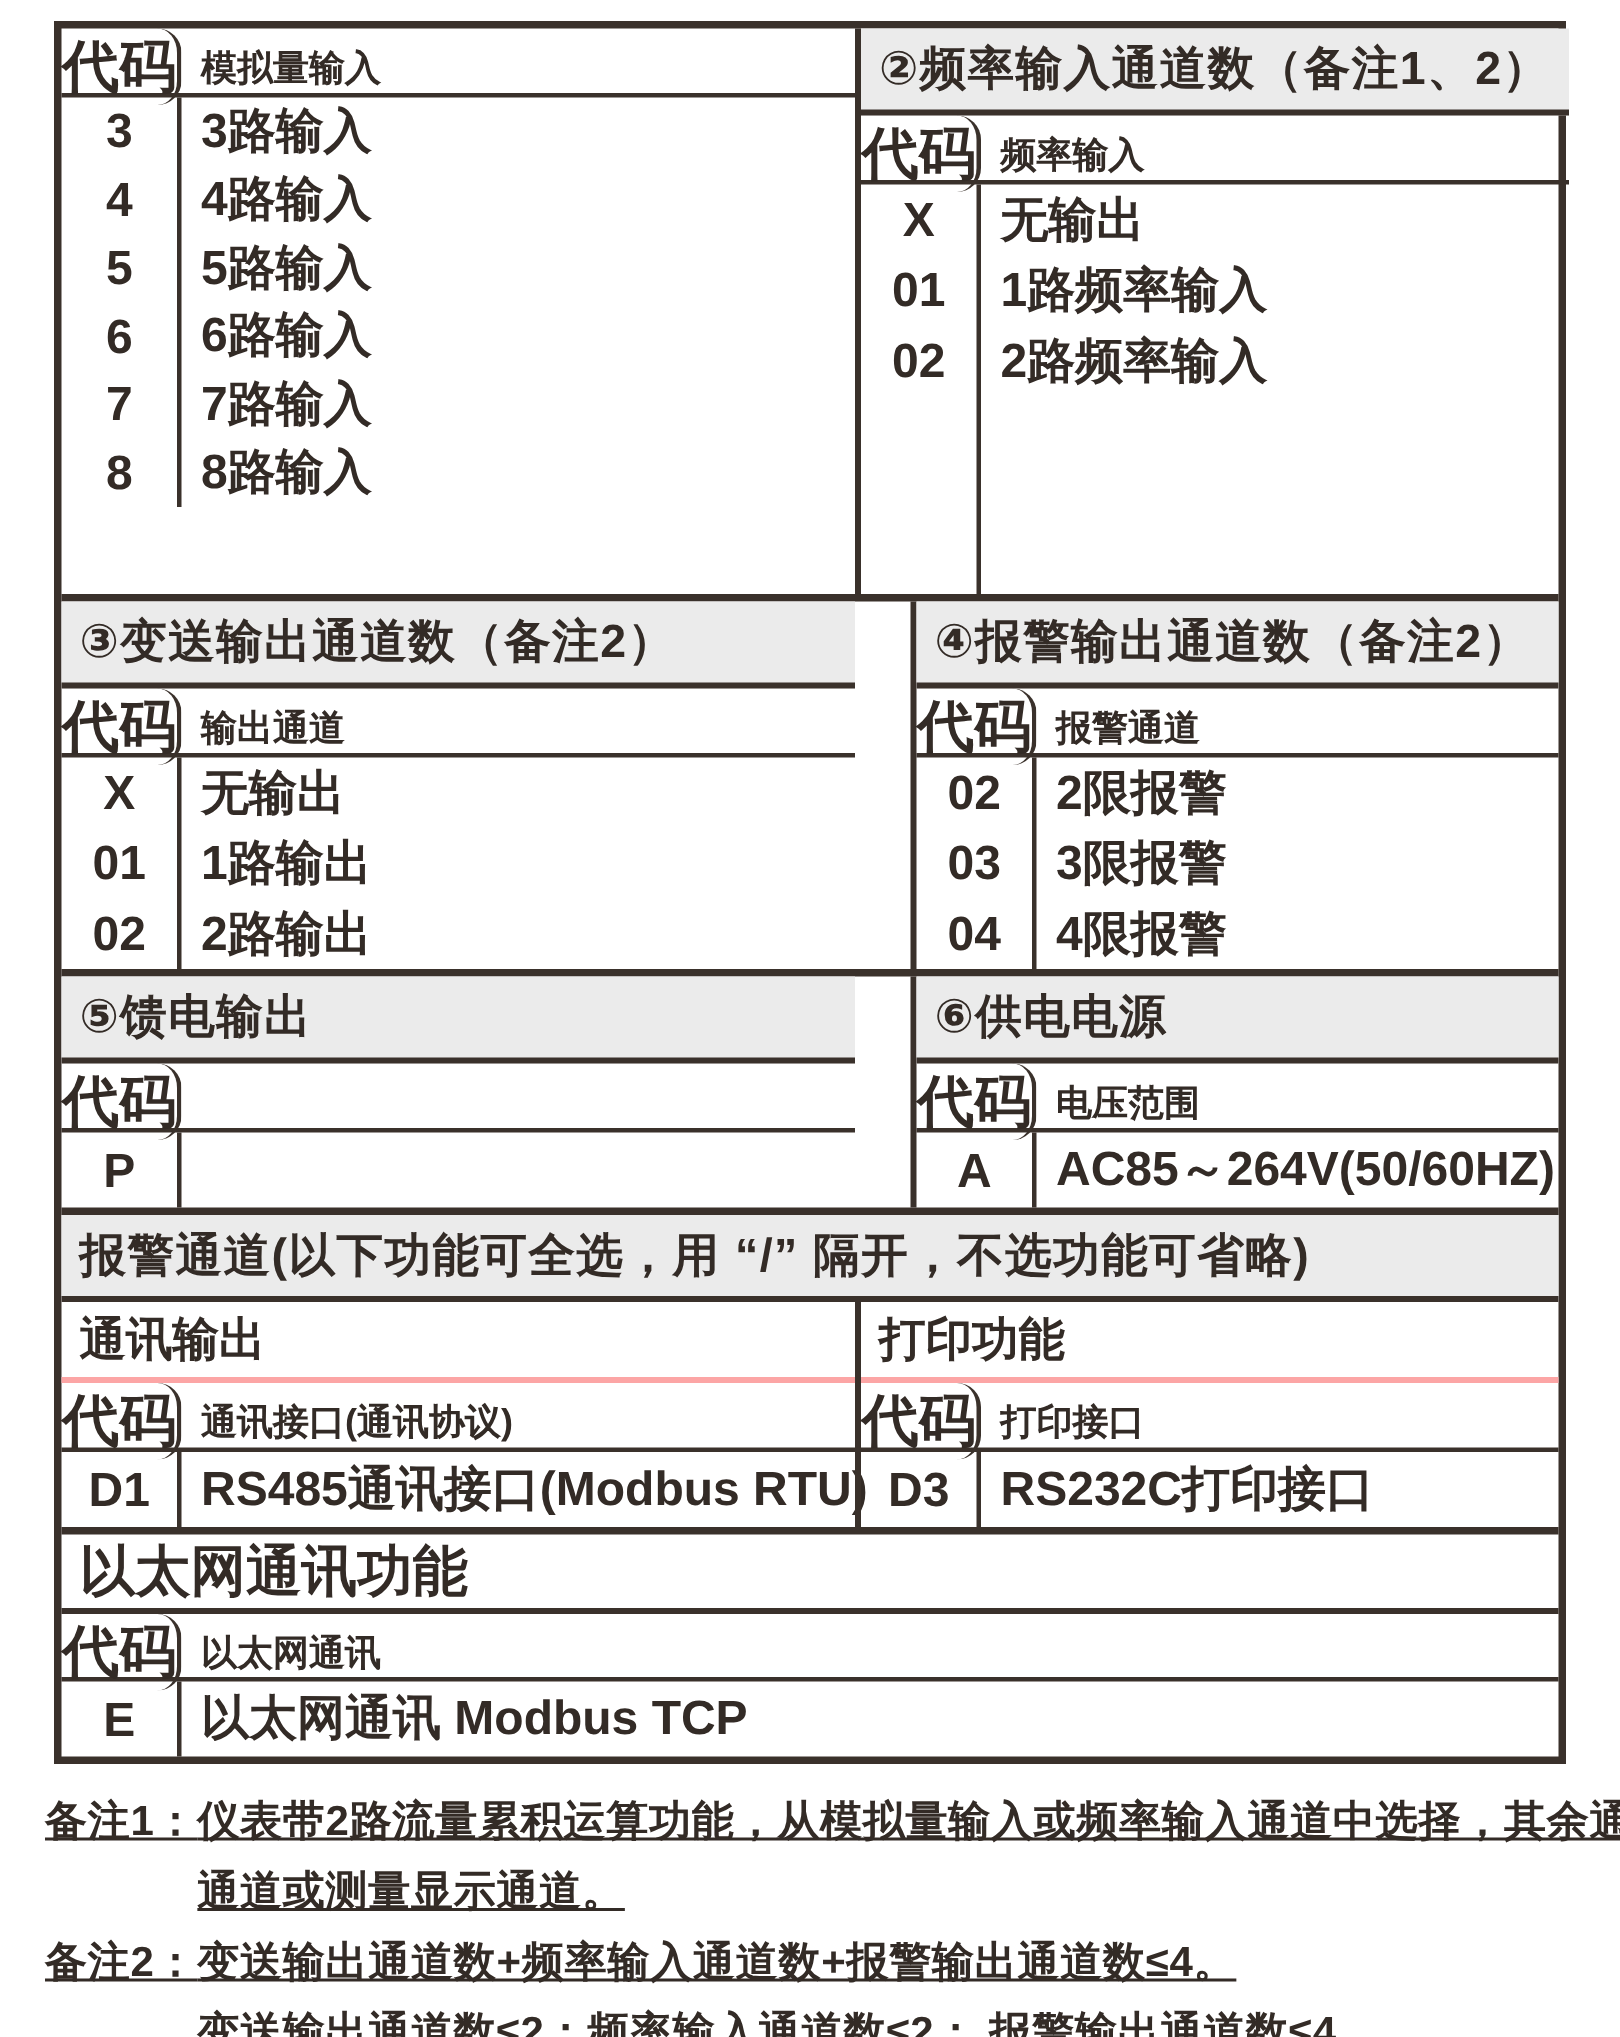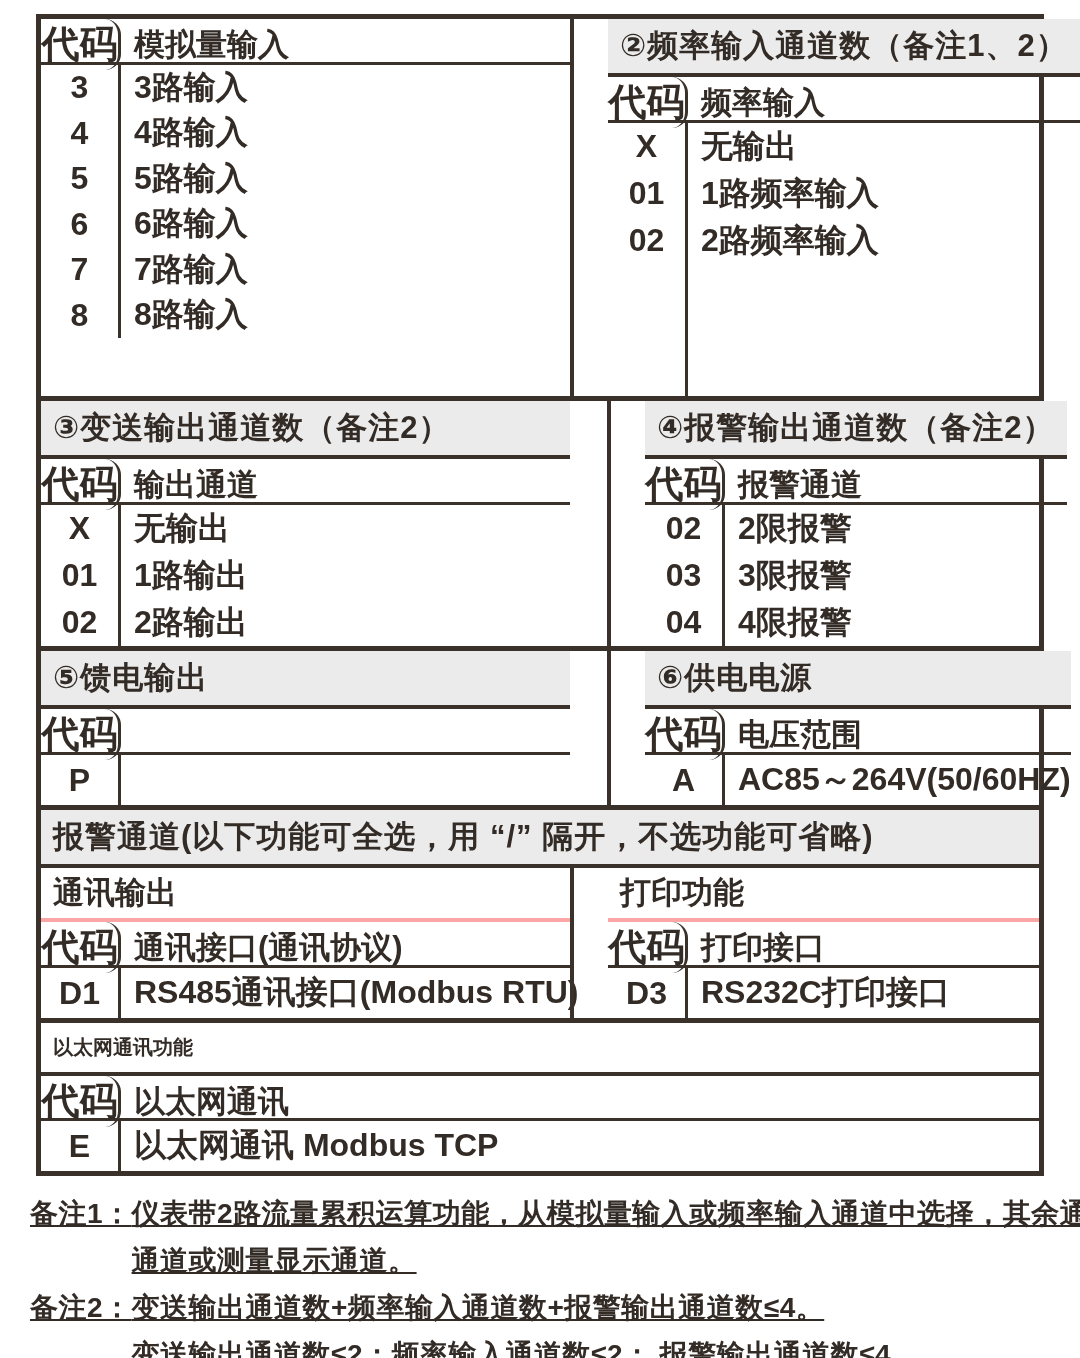--- a/index.html
+++ b/index.html
@@ -9,36 +9,36 @@
     font-weight:bold;color:#332b26;
     -webkit-font-smoothing:antialiased;
   }
   .tbl{
     position:absolute;left:36px;top:14px;width:998px;
     border:5px solid #3a312b;background:#ffffff;
   }
   .band{display:block;}
   .band + .band{border-top:5px solid #3a312b;gap:37px;}
   .split{display:grid;grid-template-columns:529px 1fr;}
-  .half-right{border-left:4px solid #3a312b;padding-left:34px;}
+  .half-right{border-left:4px solid #3a312b;}
   .sec-header{
     background:#ebebeb;height:54px;display:flex;align-items:center;
     padding:0 12px;font-size:31px;letter-spacing:1px;
     border-bottom:4px solid #3a312b;white-space:nowrap;overflow:hidden;
   }
   .sub-row{
     display:grid;grid-template-columns:80px 1fr;height:43px;
     border-bottom:3px solid #3a312b;
   }
   .sub-row .code-h{
     display:flex;align-items:center;justify-content:center;
     border-right:3px solid #3a312b;font-size:38px;border-radius:16px;
   }
   .sub-row .desc-h{
-    display:flex;align-items:center;padding-left:13px;font-size:31px;white-space:nowrap;
+    display:flex;align-items:center;padding-left:13px;font-size:24px;white-space:nowrap;
   }
   .body2{display:grid;grid-template-columns:80px 1fr;}
   .body2 .code-stack{border-right:3px solid #3a312b;}
   .ln{display:flex;align-items:center;font-size:32px;white-space:nowrap;}
   .code-stack .ln{justify-content:center;}
   .desc-stack .ln{padding-left:13px;}
   .ln-a{height:45.5px;}
   .ln-b{height:47px;}
   .body-a{height:273px;}
   .body-b{height:141px;}
@@ -48,21 +48,21 @@
   .val-row .code-c{display:flex;align-items:center;justify-content:center;border-right:3px solid #3a312b;font-size:32px;}
   .val-row .desc-c{display:flex;align-items:center;padding-left:13px;font-size:32px;white-space:nowrap;}
   .subtitle-row{
     height:50px;display:flex;align-items:center;padding-left:12px;
     font-size:31px;border-bottom:4px solid #fca5a5;white-space:nowrap;
   }
   .sub-row2{border-bottom:3px solid #3a312b;}
   .eth-block{border-top:5px solid #3a312b;}
   .eth-title{
     height:49px;display:flex;align-items:center;padding-left:12px;
-    font-size:20px;border-bottom:4px solid #3a312b;white-space:nowrap;
+    font-size:37px;border-bottom:4px solid #3a312b;white-space:nowrap;
   }
   .sub-row-eth{height:42px;}
   .notes{
     position:absolute;left:30px;top:1190px;width:1030px;
     font-size:28px;line-height:47px;letter-spacing:0.5px;
   }
   .note{display:flex;align-items:flex-start;text-decoration:underline;}
   .note-label{flex:0 0 auto;white-space:nowrap;}
   .note-body{flex:1 1 auto;}
   .note-line{white-space:nowrap;}

